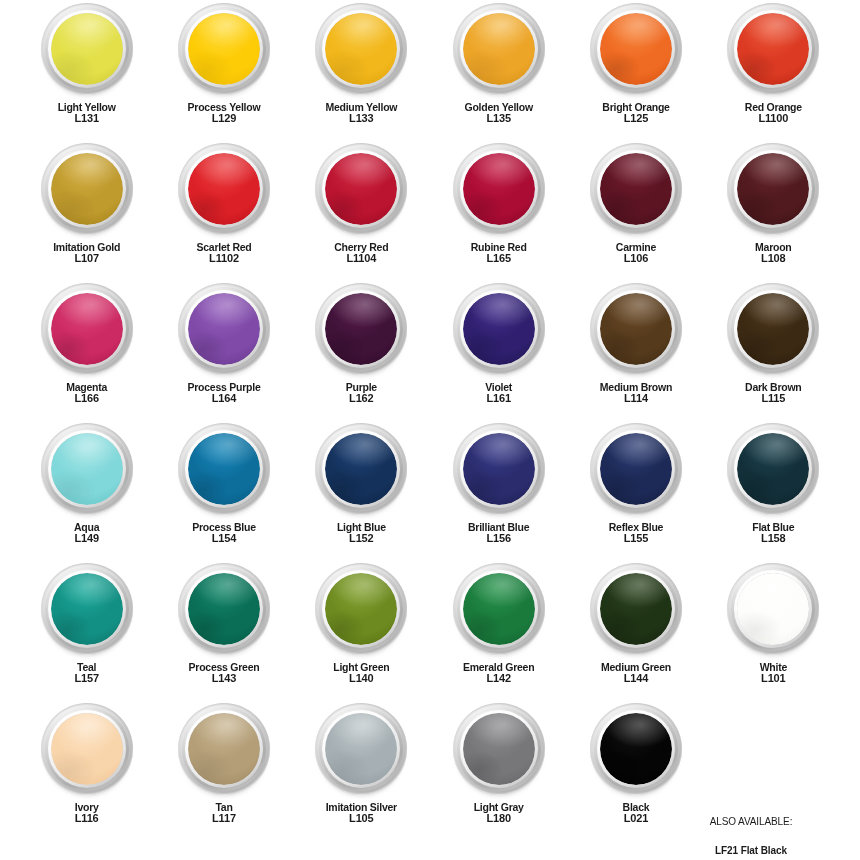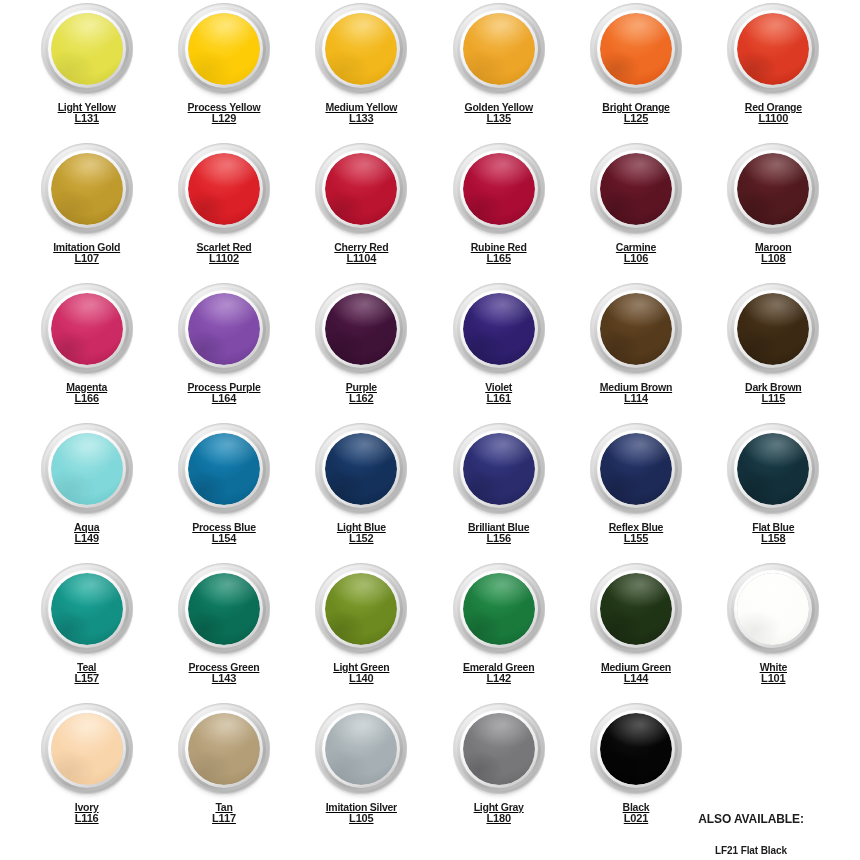--- a/index.html
+++ b/index.html
@@ -36,21 +36,20 @@
     padding: 2px 18px 0 18px;
     box-sizing: border-box;
   }
 
   .swatch-cell {
     position: relative;
     display: flex;
     flex-direction: column;
     align-items: center;
     justify-content: flex-start;
-    text-decoration: underline;
   }
 
   
   .can {
     position: relative;
     width: 96px;
     height: 96px;
     border-radius: 50%;
     flex: 0 0 auto;
   }
@@ -200,22 +199,22 @@
     position: absolute;
     right: 14px;
     bottom: 4px;
     text-align: center;
     color: #1b1b1b;
     line-height: 1.12;
     width: 190px;
   }
   .footer-note-title {
     display: block;
-    font-size: 12px;
-    font-weight: bold;
+    font-size: 10px;
+    font-weight: normal;
     letter-spacing: -0.1px;
   }
   .footer-note-item {
     display: block;
     font-size: 10px;
     font-weight: bold;
     letter-spacing: -0.1px;
     margin-top: 18px;
   }
 </style>

